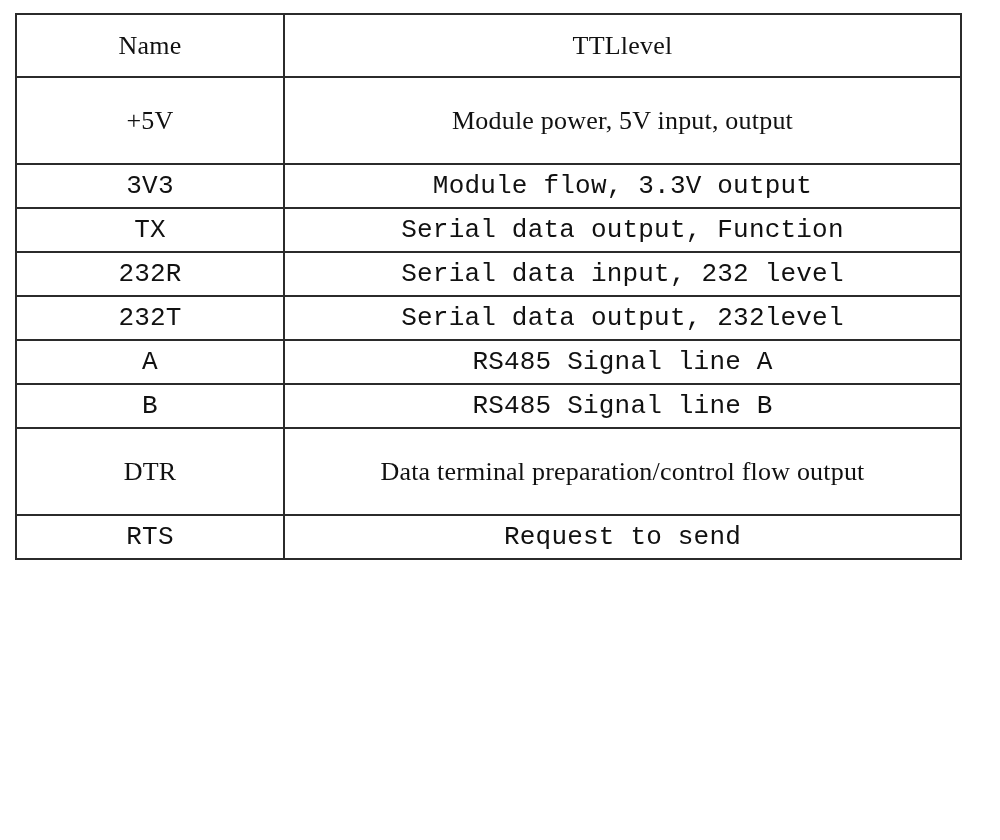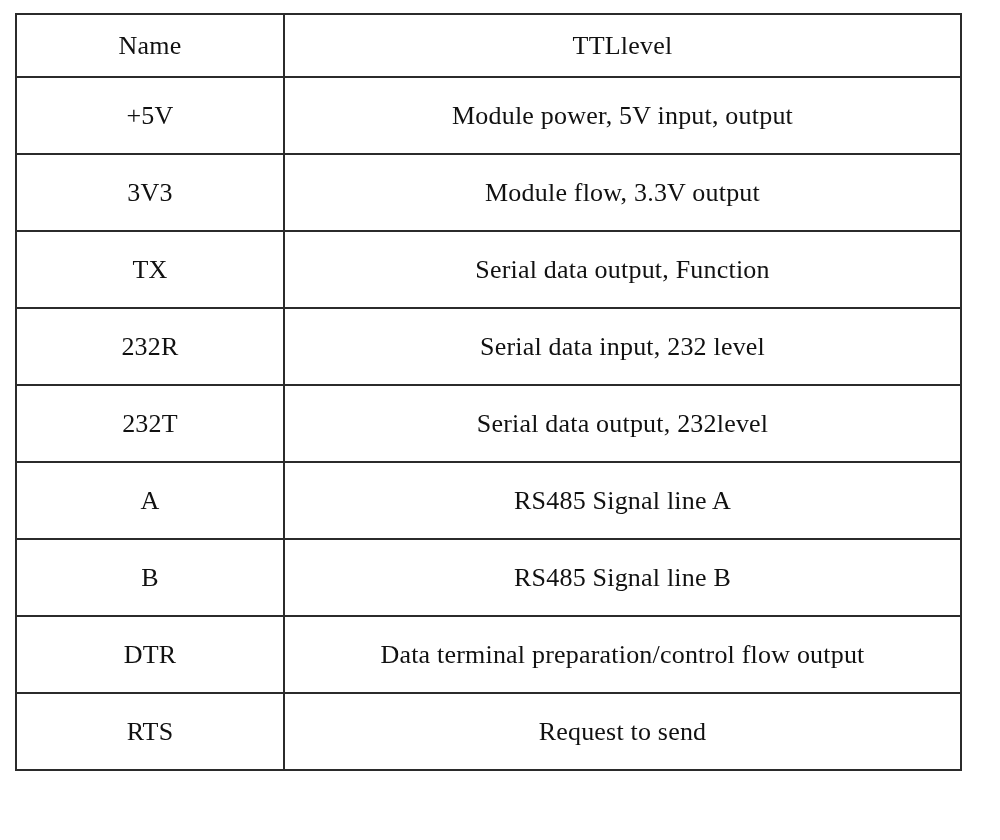--- a/index.html
+++ b/index.html
@@ -33,22 +33,22 @@
     vertical-align: middle;
     color: #111111;
     font-size: 26px;
     font-weight: 400;
     padding: 4px 6px;
     letter-spacing: 0.2px;
   }
   col.name-col { width: 268px; }
   col.func-col { width: 677px; }
   tr.row-header { height: 63px; }
-  tr.row-normal { height: 77px; }
-  tr.row-tall   { height: 77px; }
+  tr.row-normal { height: 44px; font-family: Liberation Mono, monospace; }
+  tr.row-tall   { height: 87px; }
 </style>
 </head>
 <body>
 
 <div class="page">
   <table class="pin-table">
     <colgroup>
       <col class="name-col">
       <col class="func-col">
     </colgroup>

